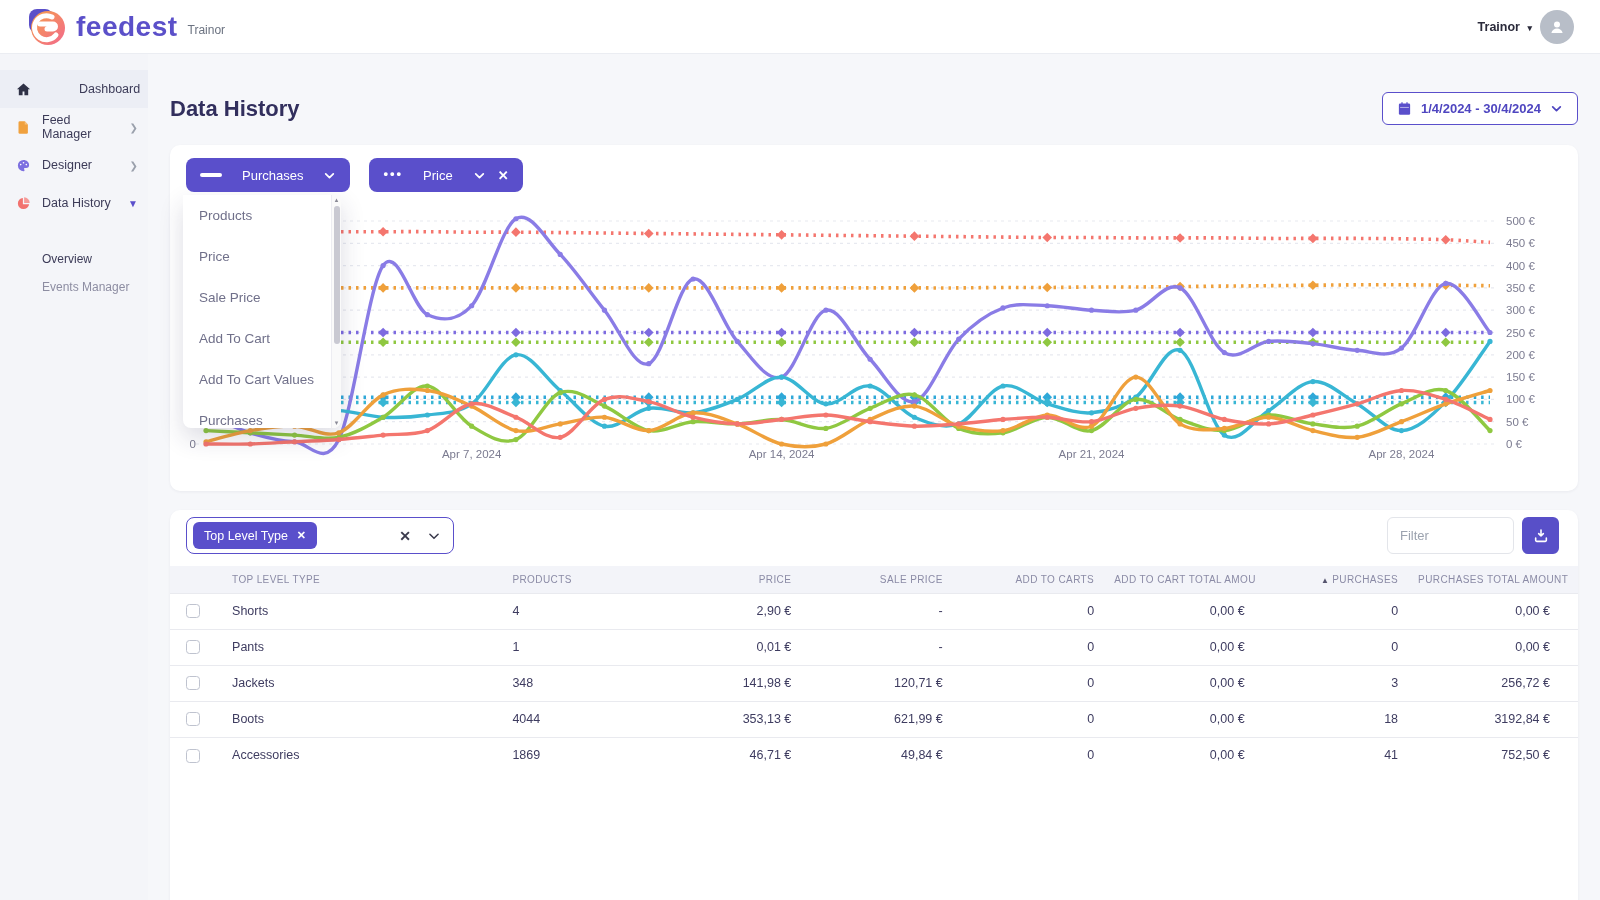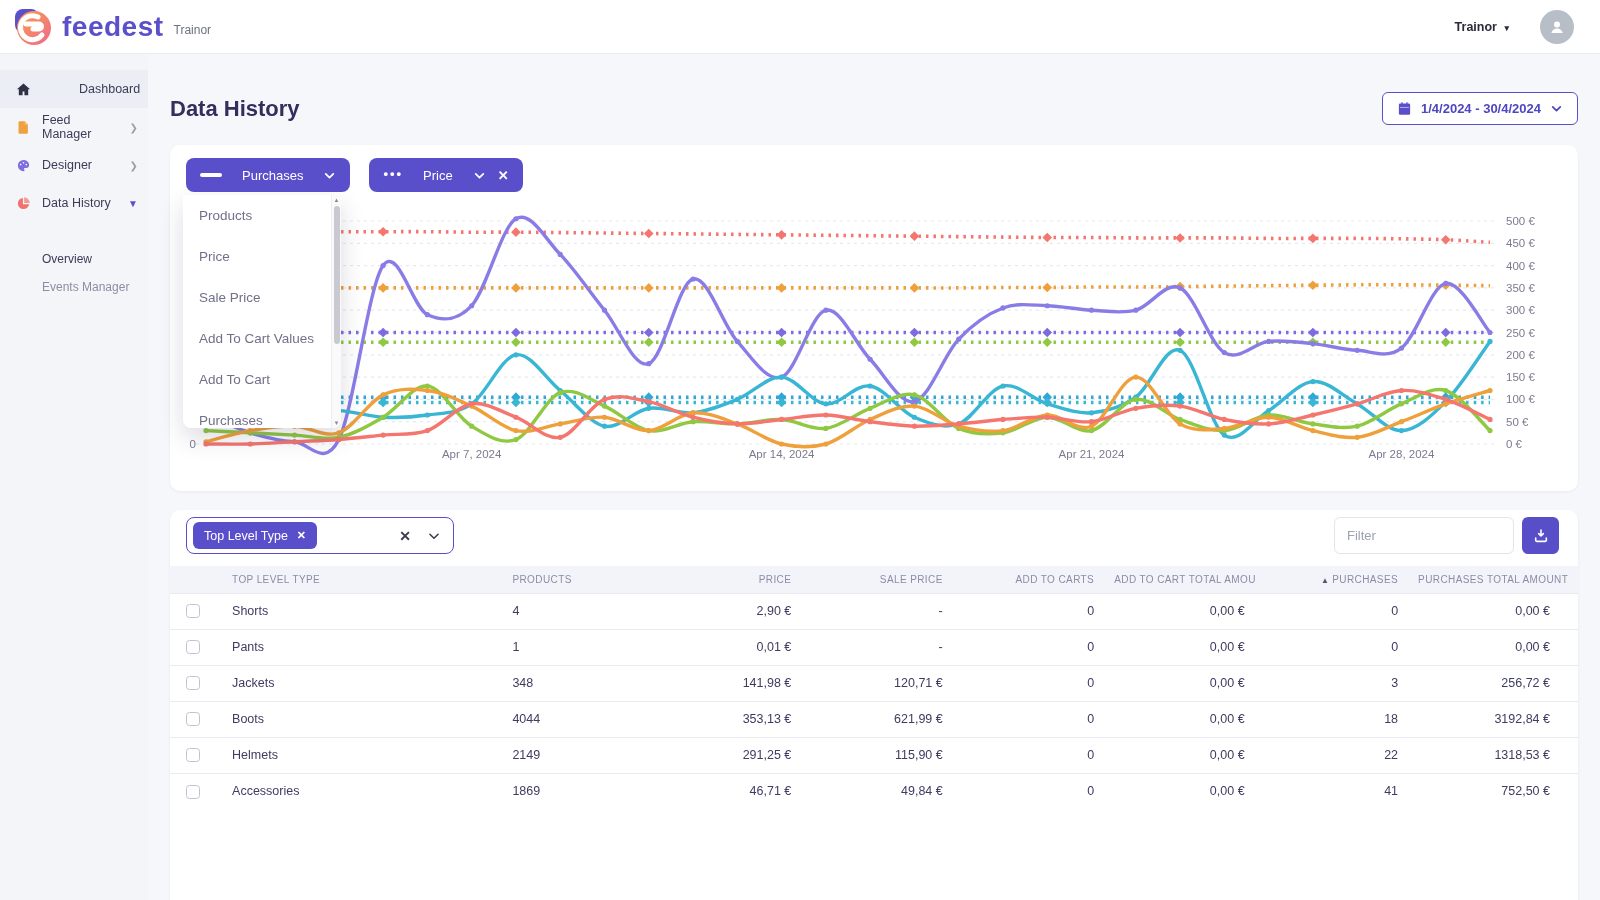--- a/index.html
+++ b/index.html
@@ -2,26 +2,26 @@
 <html><head>
 <meta charset="utf-8">
 <style>
   * { margin:0; padding:0; box-sizing:border-box; }
   html,body { width:1600px; height:900px; overflow:hidden; background:#f6f7fa;
               font-family:"Liberation Sans", sans-serif; }
 
   
   .app-header { position:fixed; top:0; left:0; width:1600px; height:54px; background:#fff;
                 border-bottom:1px solid #ebedf2; display:flex; align-items:center;
-                justify-content:space-between; padding:0 26px 0 14px; z-index:50; }
+                justify-content:space-between; padding:0 26px 0 28px; z-index:50; }
   .brand-wrap { display:flex; align-items:center; }
   .brand-logo { width:38px; height:38px; position:relative; }
   .brand-name { font-size:28px; font-weight:bold; color:#5b50c9; margin-left:10px; letter-spacing:.5px; }
   .workspace-label { font-size:12px; color:#6b7280; margin-left:10px; margin-top:6px; }
-  .user-wrap { display:flex; align-items:center; gap:31px; }
+  .user-wrap { display:flex; align-items:center; gap:8px; }
   .user-menu { font-size:12.5px; color:#2b2b3b; font-weight:bold; cursor:pointer; }
   .user-menu .caret { display:inline-block; margin-left:4px; font-size:9px; color:#2b2b3b; }
   .avatar { width:34px; height:34px; border-radius:50%; background:#b8bec8; display:flex;
             align-items:center; justify-content:center; }
 
   
   .sidebar { position:fixed; top:54px; left:0; bottom:0; width:148px; background:#f4f5f9; padding-top:16px; }
   .side-item { height:38px; display:flex; align-items:center; padding:0 10px 0 16px; gap:11px;
                font-size:12.5px; color:#3c3b58; cursor:pointer; }
   .side-item.active { background:#eceef5;gap:48px; }
@@ -71,21 +71,21 @@
   .table-card { position:relative; height:430px; overflow:hidden; }
   .table-toolbar { position:relative; height:56px; }
   .multiselect { position:absolute; left:16px; top:7px; width:268px; height:37px; background:#fff;
                  border:1px solid #5a4fcb; border-radius:8px; display:flex; align-items:center;
                  padding:0 12px 0 6px; cursor:pointer; }
   .ms-chip { display:flex; align-items:center; gap:9px; background:#5a4fcb; color:#fff; font-size:12.5px;
              height:27px; padding:0 11px; border-radius:6px; }
   .ms-chip .chip-x { font-size:11px; font-weight:bold; cursor:pointer; }
   .ms-icons { margin-left:auto; display:flex; align-items:center; gap:16px; color:#3b3b4d; }
   .ms-clear { font-size:14px; font-weight:bold; cursor:pointer; }
-  .filter-input { position:absolute; right:64px; top:7px; width:180px; height:37px;
+  .filter-input { position:absolute; right:64px; top:7px; width:127px; height:37px;
                   border:1px solid #e3e5ea; border-radius:6px; padding:0 12px; font-size:13px;
                   color:#3c3b58; font-family:"Liberation Sans",sans-serif; background:#fff; }
   .filter-input::placeholder { color:#9ca3af; }
   .download-btn { position:absolute; right:19px; top:7px; width:37px; height:37px; background:#584fc8;
                   border:none; border-radius:6px; cursor:pointer; display:flex; align-items:center;
                   justify-content:center; }
 
   table.data { width:100%; border-collapse:collapse; table-layout:fixed; }
   table.data thead th { background:#f3f4f9; height:27px; font-size:10px; font-weight:normal;
                         color:#8b8ba6; letter-spacing:.4px; text-transform:uppercase; }
@@ -210,22 +210,22 @@
               <path d="M5 9l7 7 7-7"></path>
             </svg>
           </span>
           <span class="pclose">✕</span>
         </button>
       </div>
     <div class="dropdown-panel" id="metric-dropdown">
         <div class="dd-item">Products</div>
         <div class="dd-item">Price</div>
         <div class="dd-item">Sale Price</div>
+        <div class="dd-item">Add To Cart</div>
         <div class="dd-item">Add To Cart Values</div>
-        <div class="dd-item">Add To Cart</div>
         <div class="dd-item">Purchases</div>
         <div class="dd-scrollbar">
           <span class="dd-arrow">▴</span>
           <div class="dd-thumb"></div>
           <span class="dd-arrow" style="margin-top:auto">▾</span>
         </div>
       </div>
     <svg id="chart-svg" width="1376" height="284">
         <line x1="26" y1="249" x2="1326" y2="249" stroke="#e7e9f0" stroke-width="1.2" stroke-dasharray="3 4"></line>
         <line x1="26" y1="226.7" x2="1326" y2="226.7" stroke="#e7e9f0" stroke-width="1.2" stroke-dasharray="3 4"></line>
@@ -565,31 +565,20 @@
             <td class="al">4044</td>
             <td class="ar">353,13 €</td>
             <td class="ar">621,99 €</td>
             <td class="ar">0</td>
             <td class="ar">0,00 €</td>
             <td class="ar">18</td>
             <td class="ar last">3192,84 €</td>
           </tr>
           <tr>
             <td><input type="checkbox" class="row-check" style=""></td>
-            <td class="al">Helmets</td>
-            <td class="al">2149</td>
-            <td class="ar">291,25 €</td>
-            <td class="ar">115,90 €</td>
-            <td class="ar">0</td>
-            <td class="ar">0,00 €</td>
-            <td class="ar">22</td>
-            <td class="ar last">1318,53 €</td>
-          </tr>
-          <tr>
-            <td><input type="checkbox" class="row-check" style=""></td>
             <td class="al">Accessories</td>
             <td class="al">1869</td>
             <td class="ar">46,71 €</td>
             <td class="ar">49,84 €</td>
             <td class="ar">0</td>
             <td class="ar">0,00 €</td>
             <td class="ar">41</td>
             <td class="ar last">752,50 €</td>
           </tr>
         </tbody>

